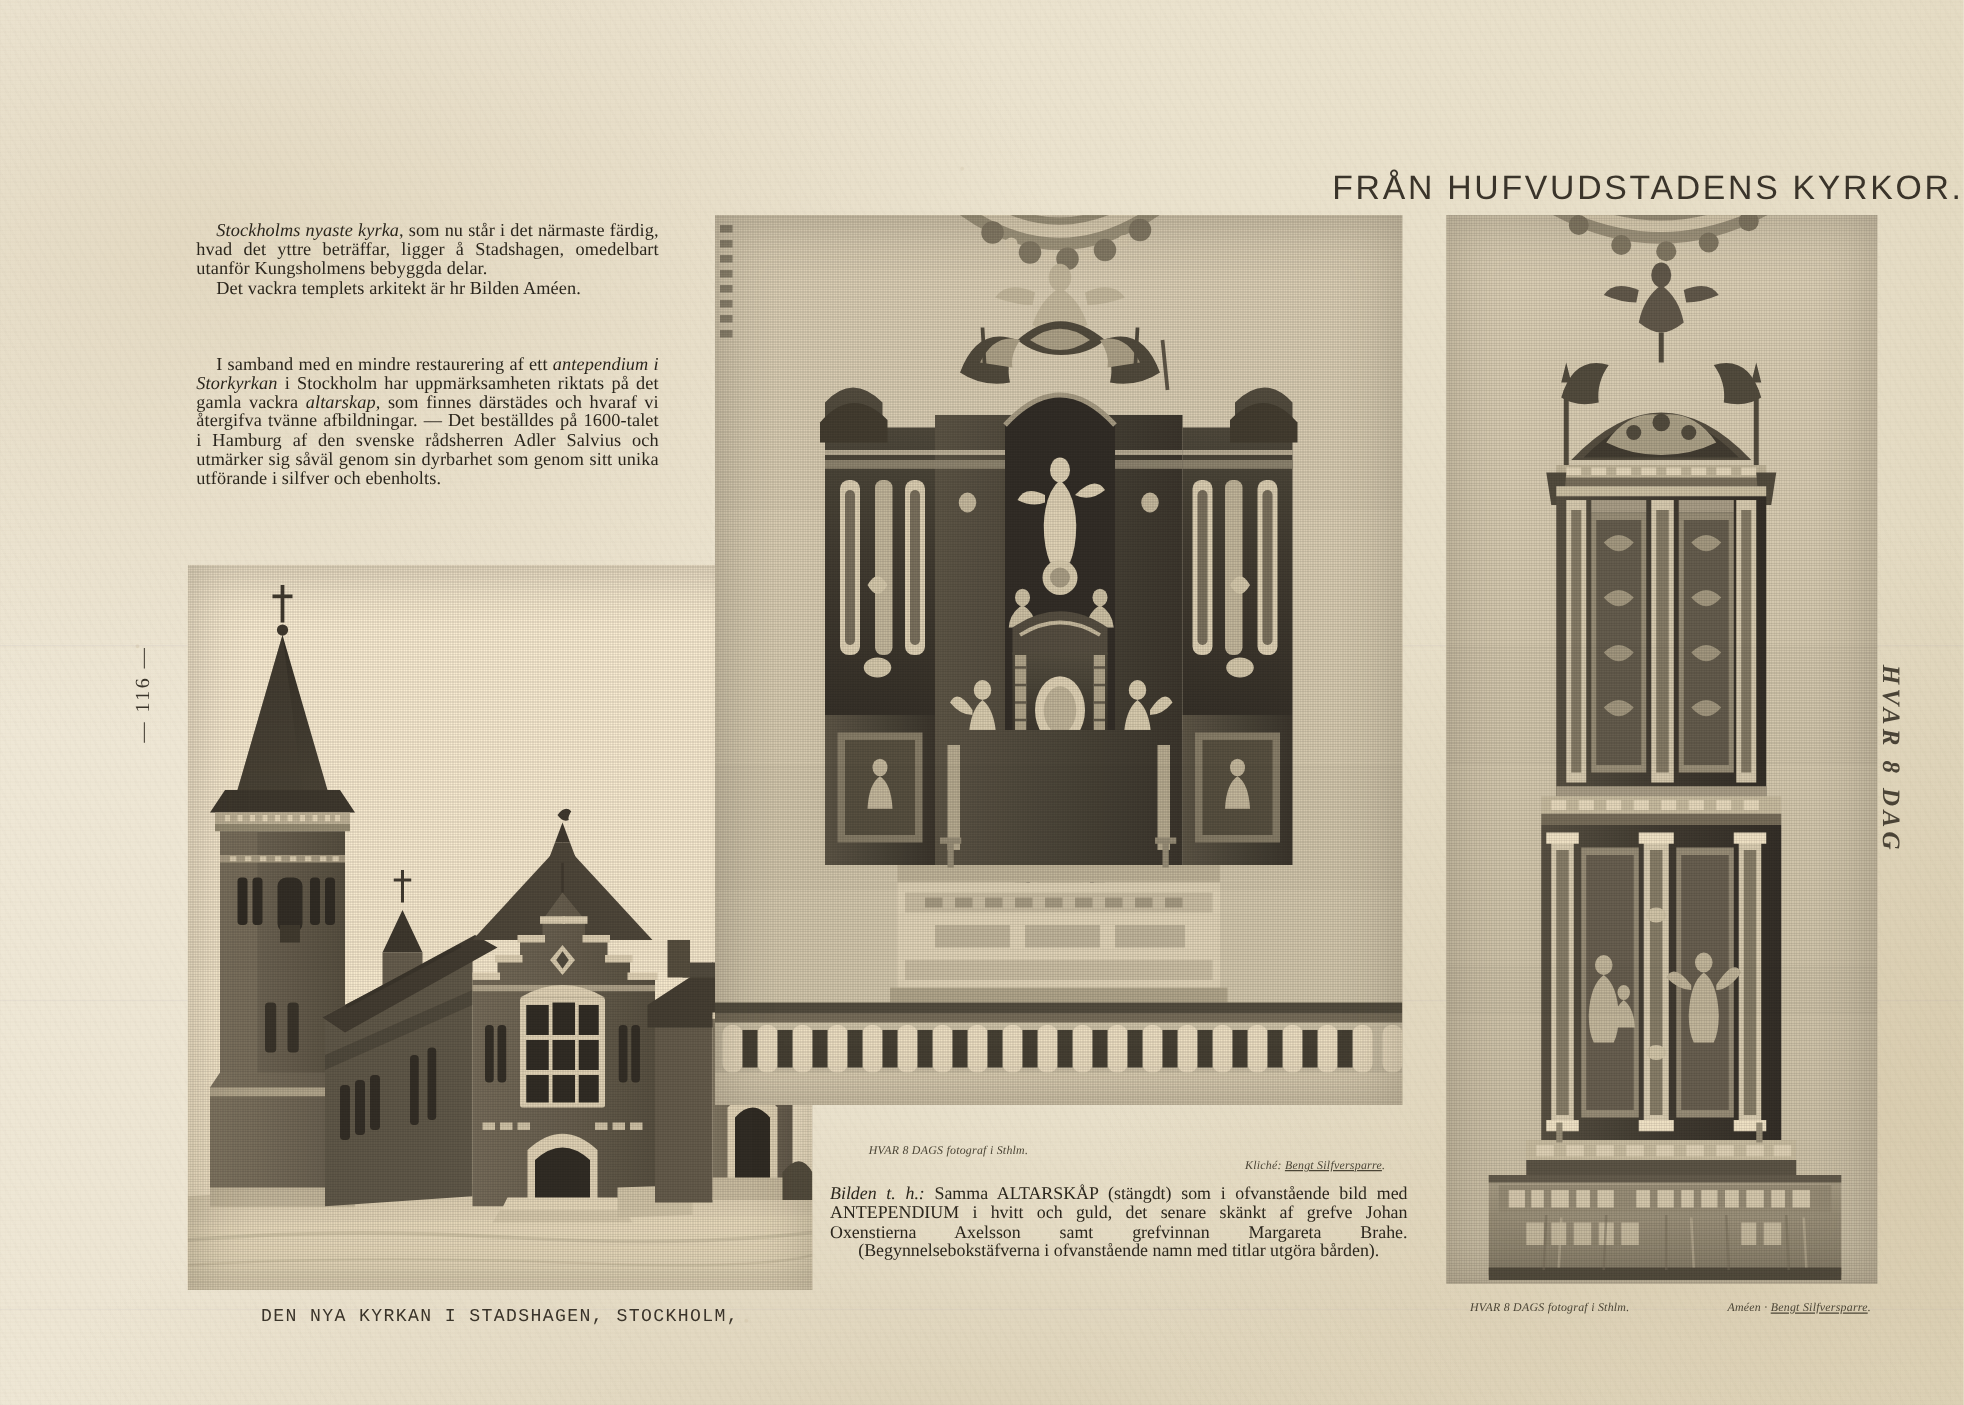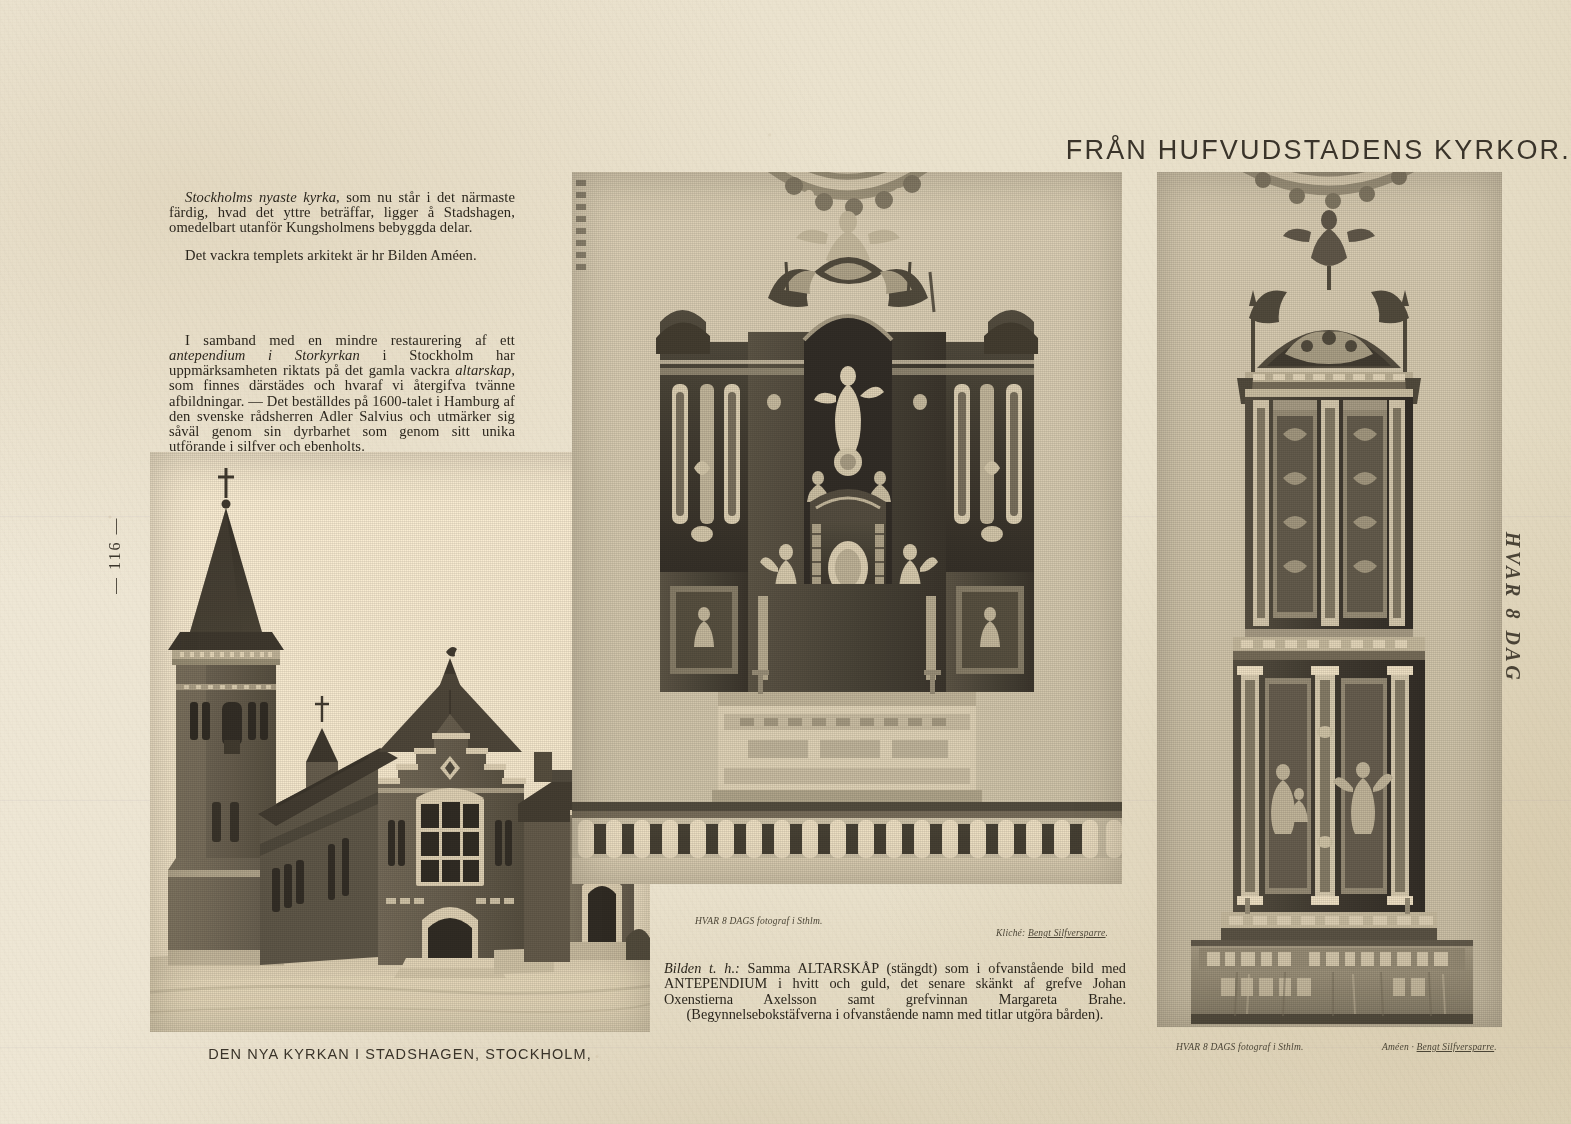--- a/index.html
+++ b/index.html
@@ -51,21 +51,21 @@
     left:0;right:0;top:122px;text-align:right;
     font-family:"Liberation Sans", sans-serif;
     font-size:27px;letter-spacing:2.2px;color:#3a342a;
     font-weight:400;
     margin-top:13px;
   }
 
   
   #col-left{left:157px;top:178px;width:370px;}
   #col-left p{
-    margin:12px;font-size:14.6px;line-height:15.2px;
+    margin:0;font-size:14.6px;line-height:15.2px;
     text-align:justify;text-align-last:left;
     color:#2b261d;font-family:"Liberation Serif", serif;
     letter-spacing:.1px;
   }
   #col-left p.indent{text-indent:16px;}
   #col-left .gap2{height:46px;}
   .it{font-style:italic;}
 
   
   #folio-left{
@@ -111,31 +111,31 @@
 
   
   .credit{
     position:absolute;font-family:"Liberation Serif", serif;font-style:italic;
     font-size:9.5px;color:#4b4536;letter-spacing:.2px;white-space:nowrap;margin-left:16px;
   }
   .credit u{text-decoration:underline;}
 
   #cap-church{
     left:150px;top:1046px;width:500px;text-align:center;
-    font-family:Liberation Sans, sans-serif;font-size:14.5px;
+    font-family:Liberation Mono, monospace;font-size:14.5px;
     letter-spacing:1.1px;color:#3a342a;
   }
   #cap-altar{
     left:664px;top:940px;width:462px;text-align:center;
   }
   #cap-altar p{
     margin:0;font-size:14.3px;line-height:15.4px;color:#2b261d;
     text-align:justify;text-align-last:center;
   }
-  #cap-altar .p2{margin-top:21px;}
+  #cap-altar .p2{margin-top:8px;}
   #cap-altar .p2 .lead{font-style:italic;}
 </style>
 </head>
 <body>
 
 <div id="paper"></div>
 <div id="grain"></div>
 <div id="foxing"></div>
 <div id="scanlines">
   <i style="top:516px"></i>

